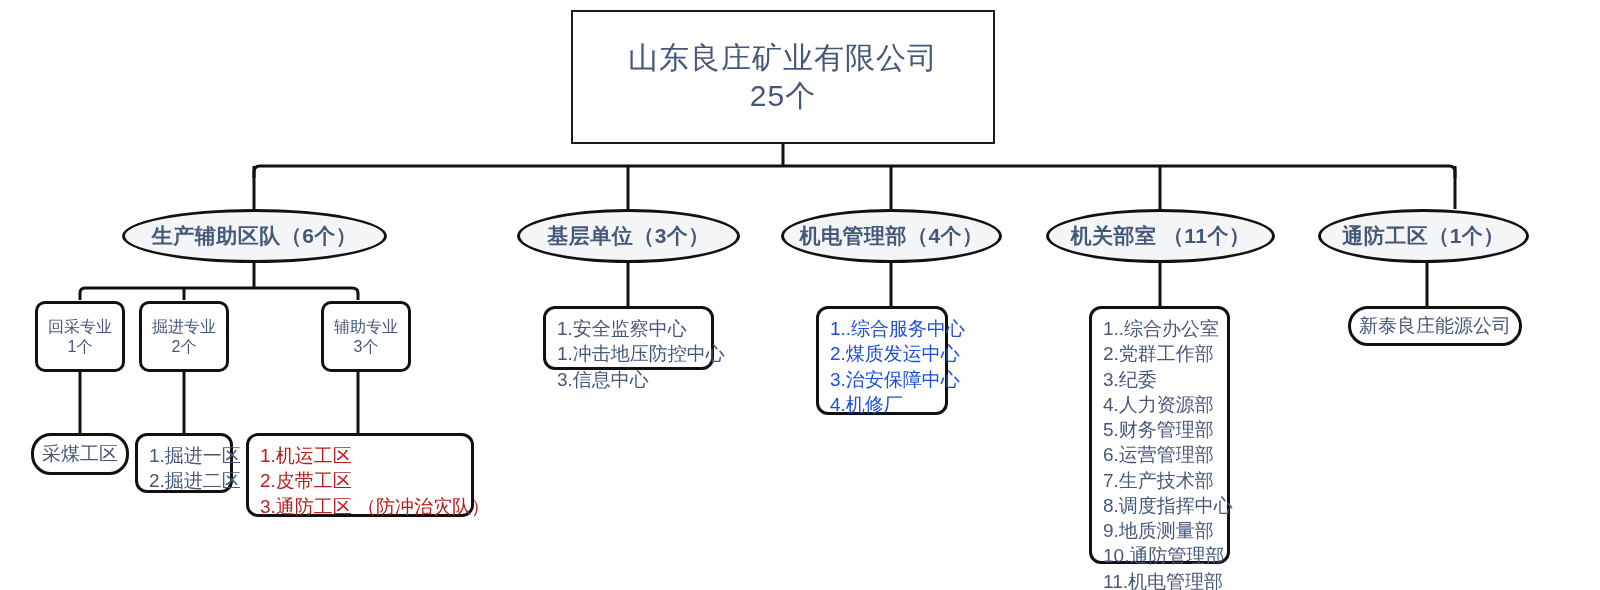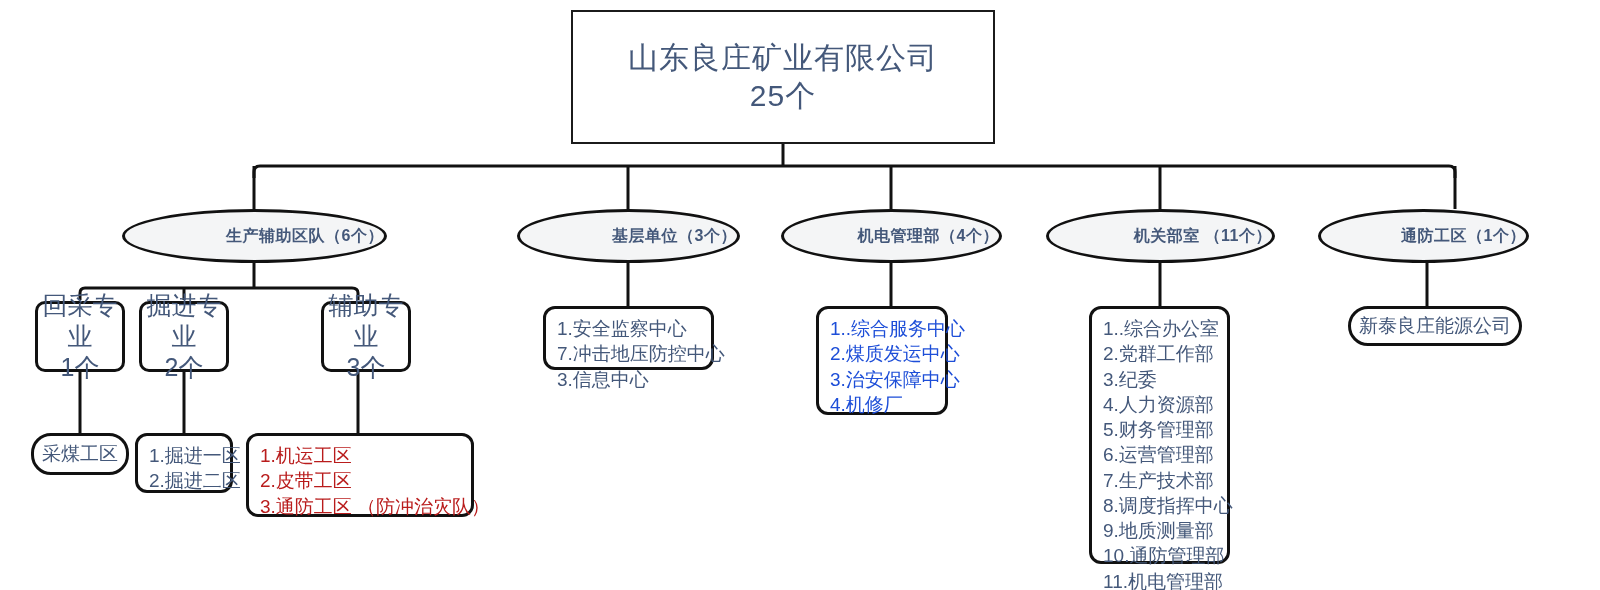--- a/index.html
+++ b/index.html
@@ -46,32 +46,31 @@
     text-align: center;
     letter-spacing: 1px;
   }
 
   
   .ellipse-node {
     background: #f4f5f6;
     border: 3px solid #111111;
     border-radius: 50% / 50%;
     font-weight: bold;
-    font-size: 16px;
+    font-size: 21px;
     letter-spacing: 0.5px;
     white-space: nowrap;
-    justify-content: flex-end;
   }
 
   
   .small-box {
     background: #ffffff;
     border: 3px solid #111111;
     border-radius: 10px;
-    font-size: 25px;
+    font-size: 16px;
     line-height: 1.25;
     text-align: center;
   }
 
   
   .list-box {
     background: #ffffff;
     border: 3px solid #111111;
     border-radius: 12px;
     font-size: 19px;
@@ -182,21 +181,21 @@
   </div>
 
   <div class="list-box" style="position:absolute; left:246px; top:433px; width:228px; height:84px; color:#b91c1c;">
     <div class="li">1.机运工区</div>
     <div class="li">2.皮带工区</div>
     <div class="li">3.通防工区 （防冲治灾队）</div>
   </div>
 
   <div class="list-box" style="position:absolute; left:543px; top:306px; width:171px; height:64px; color:#44587a;">
     <div class="li">1.安全监察中心</div>
-    <div class="li">7.冲击地压防控中心</div>
+    <div class="li">1.冲击地压防控中心</div>
     <div class="li">3.信息中心</div>
   </div>
 
   <div class="list-box" style="position:absolute; left:816px; top:306px; width:132px; height:109px; color:#1d4ed8;">
     <div class="li">1..综合服务中心</div>
     <div class="li">2.煤质发运中心</div>
     <div class="li">3.治安保障中心</div>
     <div class="li">4.机修厂</div>
   </div>
 

